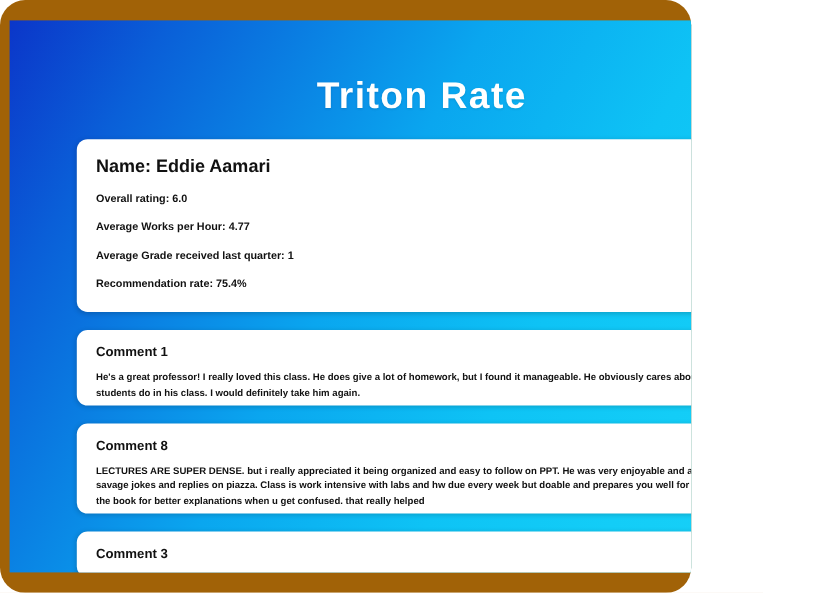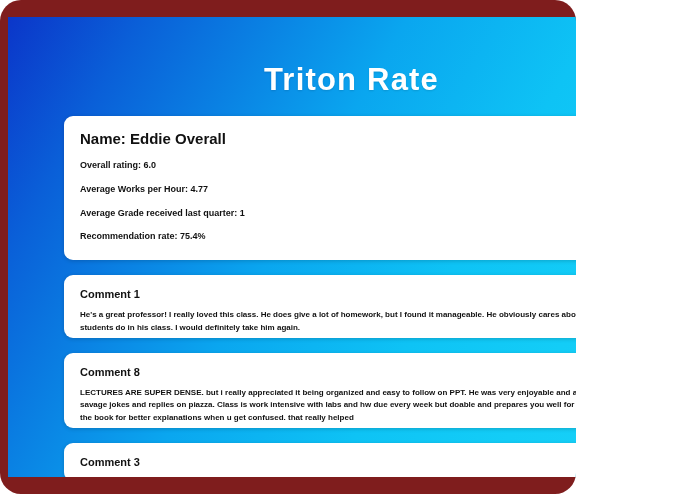--- a/index.html
+++ b/index.html
@@ -5,21 +5,21 @@
   html, body {
     margin: 0;
     padding: 0;
     background: #ffffff;
     font-family: "Liberation Sans", sans-serif;
   }
   #page {
     position: relative;
     width: 576px;
     height: 494px;
-    background: #7f1d1d;
+    background: #a16207;
     overflow: hidden;
     border-radius: 21px;
   }
   #app {
     position: absolute;
     left: 8px;
     top: 17px;
     width: 687px;
     height: 460px;
     background: linear-gradient(120deg, #0b36c9 0%, #0a5fd8 14%, #0aa6ef 42%, #0ec3f5 62%, #13cdf7 78%, #1ad3f8 100%);
@@ -85,21 +85,21 @@
 <body>
 
 <div id="page">
   <div id="app">
 
     <div class="title">Triton Rate</div>
 
     <div class="content">
 
       <div class="card card-name">
-        <div class="name-heading">Name: Eddie Overall</div>
+        <div class="name-heading">Name: Eddie Aamari</div>
         <div class="stat">Overall rating: 6.0</div>
         <div class="stat">Average Works per Hour: 4.77</div>
         <div class="stat">Average Grade received last quarter: 1</div>
         <div class="stat">Recommendation rate: 75.4%</div>
       </div>
 
       <div class="card">
         <div class="comment-heading">Comment 1</div>
         <div class="comment-body">He's a great professor! I really loved this class. He does give a lot of homework, but I found it manageable. He obviously cares about how his students do in his class. I would definitely take him again.</div>
       </div>

